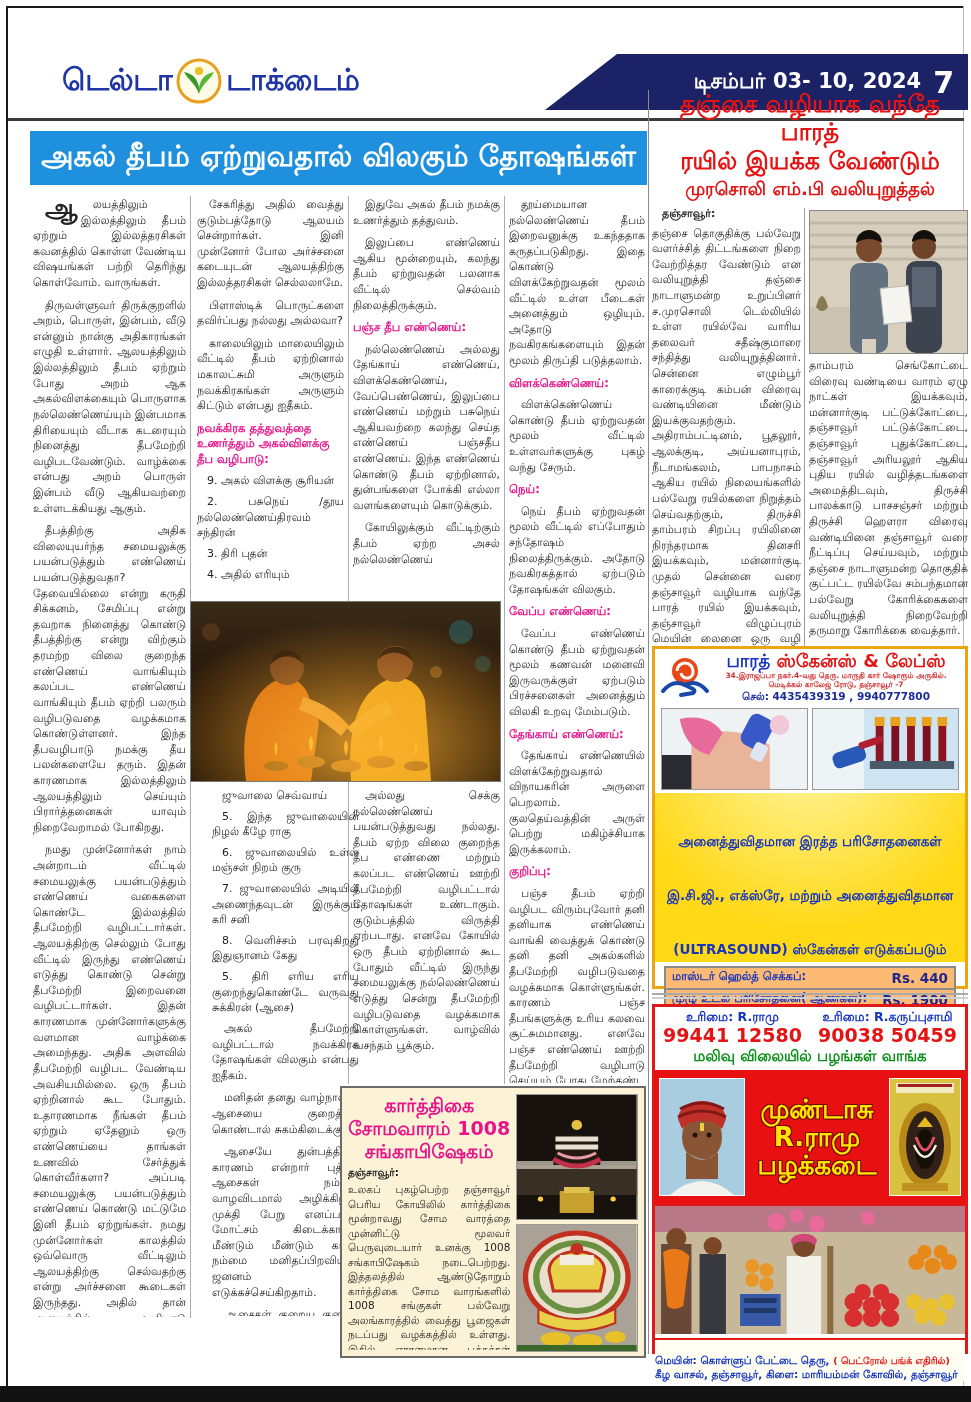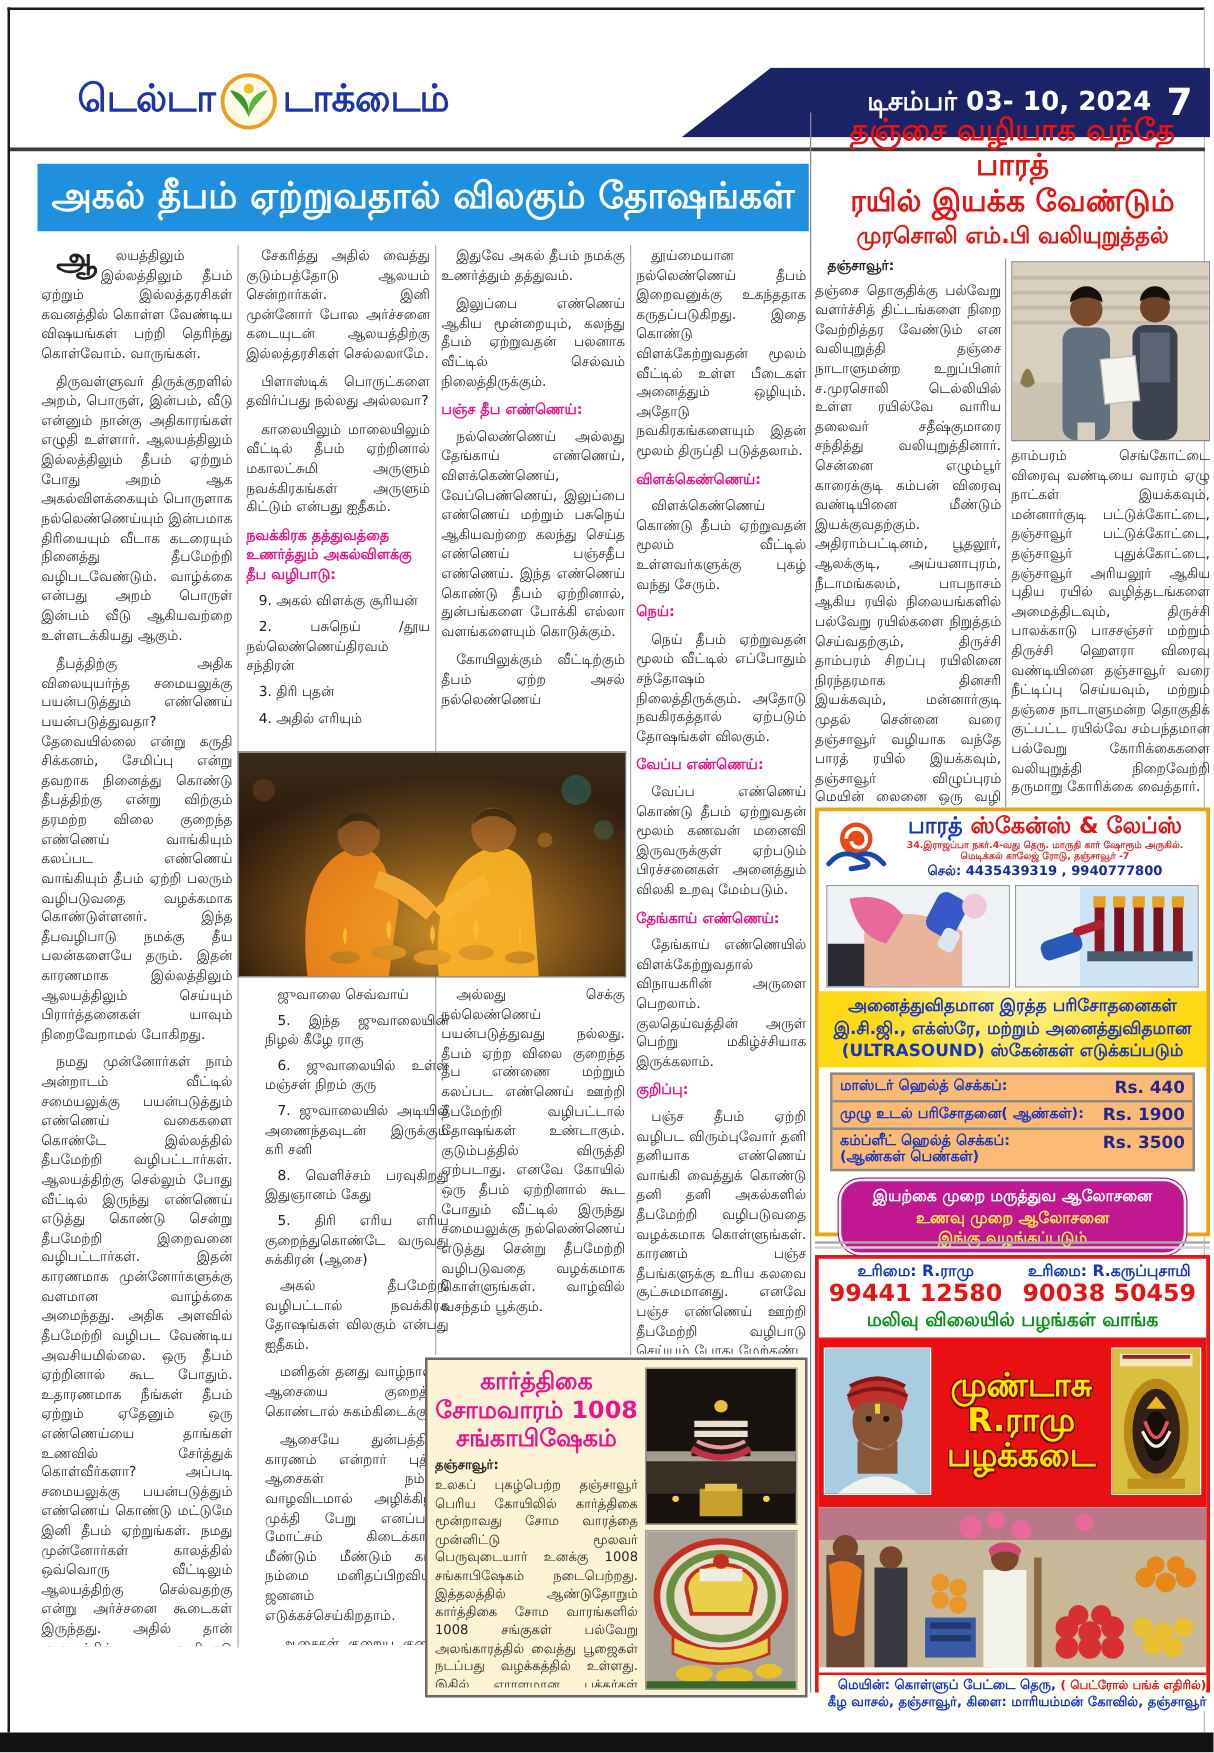--- a/index.html
+++ b/index.html
@@ -46,21 +46,21 @@
   .scans{left:652px;top:646px;width:316px;height:343px;border:3px solid #eda413;box-sizing:border-box;background:#fff;}
   .scans-head{display:flex;align-items:center;padding:2px 4px 0;}
   .scans-head .info{flex:1;text-align:center;}
   .scans-title{font-size:18px;font-weight:800;line-height:1.05;}
   .scans-title .b{color:#1535c0;} .scans-title .r{color:#e41414;}
   .scans-addr{font-size:7.5px;color:#d03030;line-height:1.25;font-weight:600;}
   .scans-phone{font-size:10.5px;color:#1a2a9c;font-weight:800;margin-top:1px;}
   .scans-photos{display:flex;gap:4px;margin:3px 6px;}
   .scans-photos .ph{flex:1;height:82px;border:1px solid #999;box-sizing:border-box;}
   .scans-yellow{background:radial-gradient(circle at 50% -30%,#fff7a8,#ffd816 70%);padding:3px 2px;text-align:center;}
-  .scans-yellow div{font-size:13.5px;font-weight:800;color:#1535c0;line-height:1.35;}
+  .scans-yellow div{font-size:13.5px;font-weight:800;color:#1535c0;line-height:1.35;margin-top:36px;}
   .price-table{margin:4px 9px 0;background:#fdba74;border:2px solid #8a8a8a;}
   .price-row{display:flex;justify-content:space-between;align-items:flex-start;padding:2px 6px;border-bottom:2px solid #8a8a8a;}
   .price-row:last-child{border-bottom:none;}
   .price-row .lbl{font-size:11.5px;font-weight:800;color:#1535c0;line-height:1.2;}
   .price-row .lbl .sub{display:block;}
   .price-row .val{font-size:13.5px;font-weight:800;color:#20288e;white-space:nowrap;}
   .consult{margin:6px 16px;background:#c01890;border:2px solid #fff;outline:1px solid #c01890;border-radius:18px;
     text-align:center;padding:4px 2px;}
   .consult div{font-size:12.5px;font-weight:800;line-height:1.3;color:#ffe84a;}
   .consult div.w{color:#ffffff;}
@@ -70,21 +70,21 @@
   .owners{display:flex;justify-content:space-around;padding-top:2px;}
   .owner{text-align:center;}
   .owner .olbl{font-size:12.5px;font-weight:800;color:#1535c0;}
   .owner .oph{font-size:19px;font-weight:800;color:#e41414;line-height:1.05;}
   .fruit-tag{text-align:center;font-size:15px;font-weight:800;color:#0a9018;padding:1px 0 3px;}
   .red-band{background:#e81010;height:126px;display:flex;align-items:center;gap:4px;padding:4px;box-sizing:content-box;}
   .red-band .ph{height:118px;border:1px solid #fff;box-sizing:border-box;}
   .shop-name{flex:1;text-align:center;color:#ffe600;font-weight:800;font-size:26px;line-height:1.08;
     text-shadow:1px 1px 0 #7a0808,-1px 1px 0 #7a0808,1px -1px 0 #7a0808,-1px -1px 0 #7a0808;}
   .fruit-photo{height:132px;border-top:2px solid #e01818;border-bottom:2px solid #e01818;}
-  .fruit-cap{background:#fffef2;text-align:right;font-size:10.5px;font-weight:800;line-height:1.3;padding-top:2px;}
+  .fruit-cap{background:#fffef2;text-align:left;font-size:10.5px;font-weight:800;line-height:1.3;padding-top:14px;}
   .fruit-cap .blue{color:#1535c0;} .fruit-cap .red{color:#e41414;font-size:9.5px;}
   
   .karthigai{left:340px;top:1086px;width:306px;height:272px;border:2px solid #6a6a6a;box-sizing:border-box;
     background:#fcf3d6;padding:6px;display:flex;gap:6px;}
   .karthigai .kl{width:56%;overflow:hidden;}
   .karthigai h3{margin:0 0 4px;color:#e8148c;font-size:19px;font-weight:800;text-align:center;line-height:1.2;}
   .karthigai .dateline{font-size:10.5px;font-weight:700;margin:0;}
   .karthigai p.body{font-size:10.5px;line-height:1.38;text-align:justify;margin:2px 0 0;}
   .karthigai .kr{flex:1;display:flex;flex-direction:column;gap:4px;}
   .karthigai .kr .ph{width:100%;border:1px solid #999;box-sizing:border-box;}

